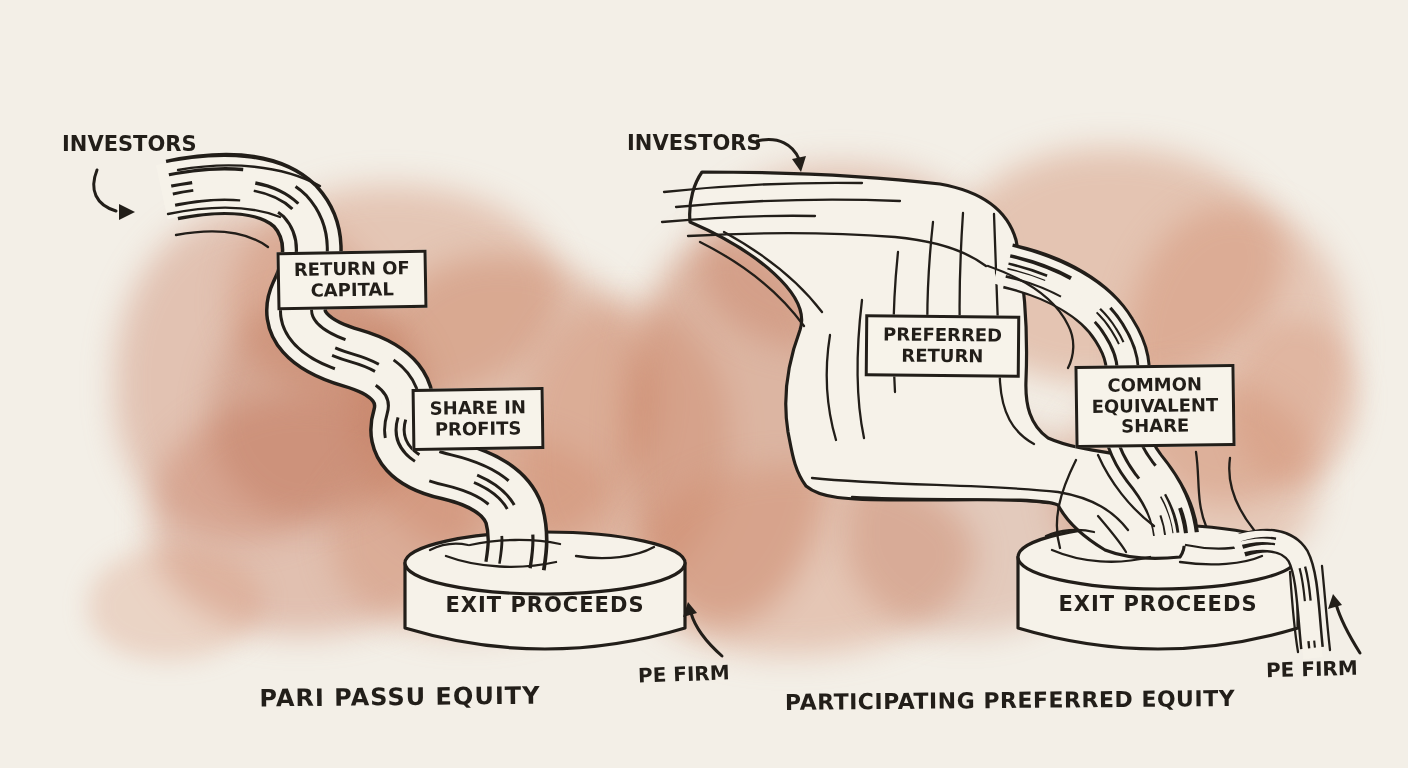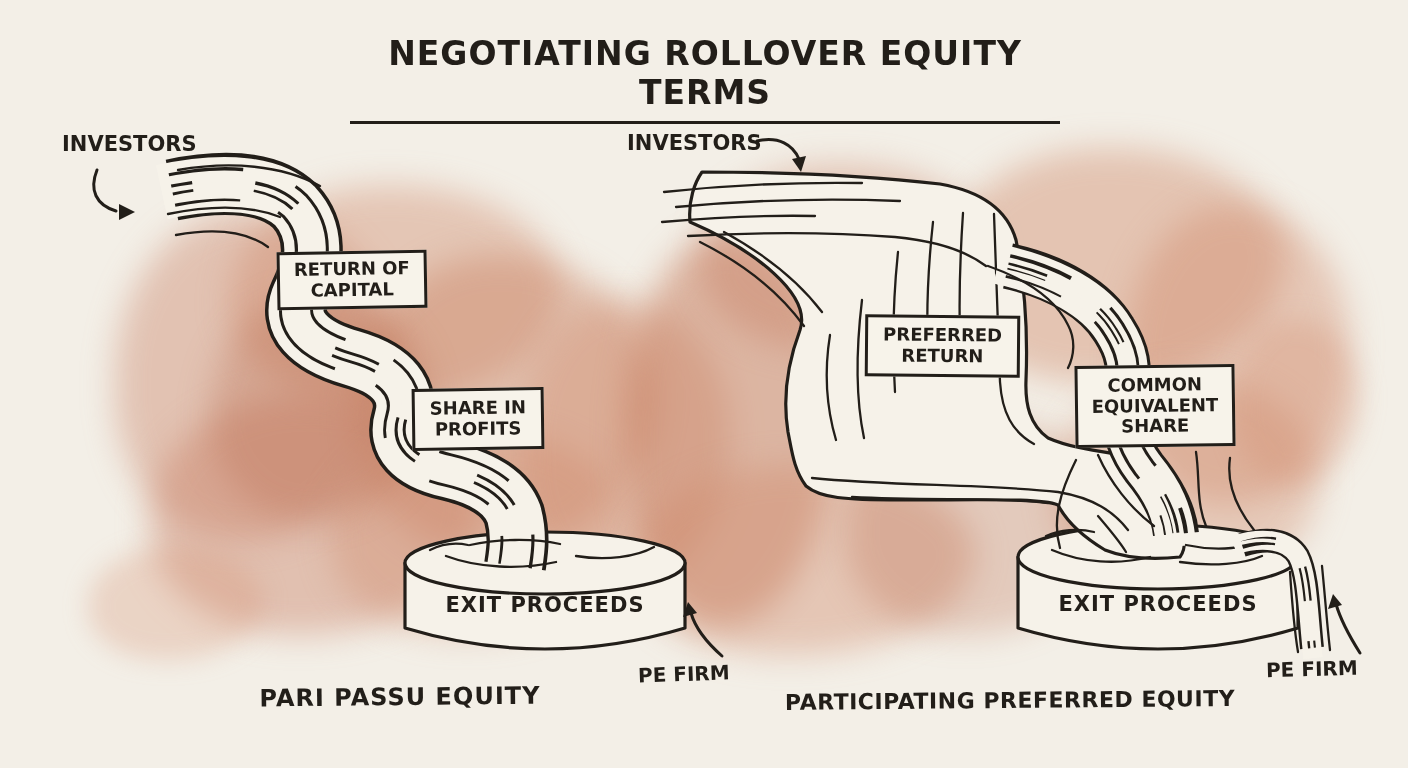--- a/index.html
+++ b/index.html
@@ -157,21 +157,20 @@
     <g>
       <path class="ink" stroke-width="3" stroke-linecap="round" d="M757,141 C779,136 793,145 799,159"></path>
       <polygon class="head" points="792,159 801,172 806,156"></polygon>
     </g>
     <g>
       <path class="ink" stroke-width="3" stroke-linecap="round" d="M1360,653 C1348,634 1340,618 1336,604"></path>
       <polygon class="head" points="1328,609 1342,605 1333,594"></polygon>
     </g>
   </svg>
 
-  <div class="title">NEGOTIATING ROLLOVER EQUITY TERMS</div>
 
   <div class="lbl" style="left:62px;top:132px;font-size:21px;">INVESTORS</div>
   <div class="tierbox" style="left:277px;top:251px;width:150px;min-height:58px;transform:rotate(-1deg);">RETURN OF CAPITAL</div>
   <div class="tierbox" style="left:412px;top:388px;width:132px;min-height:62px;transform:rotate(-0.8deg);">SHARE IN PROFITS</div>
   <div class="lbl" style="left:445px;top:593px;width:200px;text-align:center;font-size:21px;letter-spacing:1px;">EXIT PROCEEDS</div>
   <div class="lbl" style="left:638px;top:662px;font-size:20px;transform:rotate(-2deg);">PE FIRM</div>
   <div class="caption" style="left:245px;top:683px;width:310px;font-size:24px;letter-spacing:1px;transform:rotate(-0.6deg);">PARI PASSU EQUITY</div>
 
   <div class="lbl" style="left:627px;top:131px;font-size:21px;">INVESTORS</div>
   <div class="tierbox" style="left:865px;top:315px;width:155px;min-height:62px;transform:rotate(0.5deg);">PREFERRED RETURN</div>

